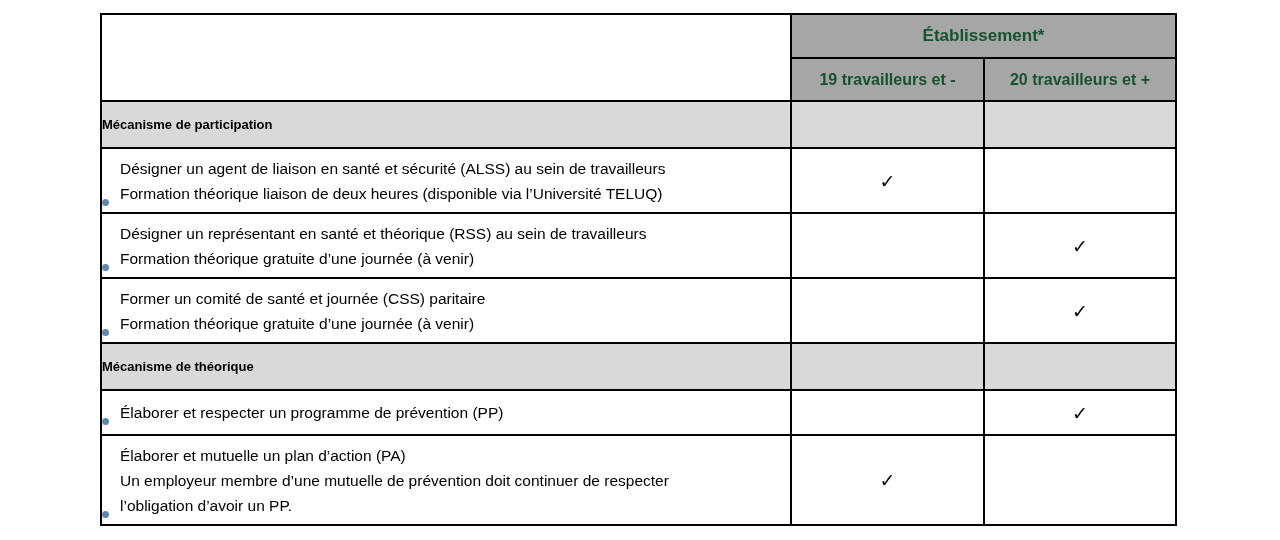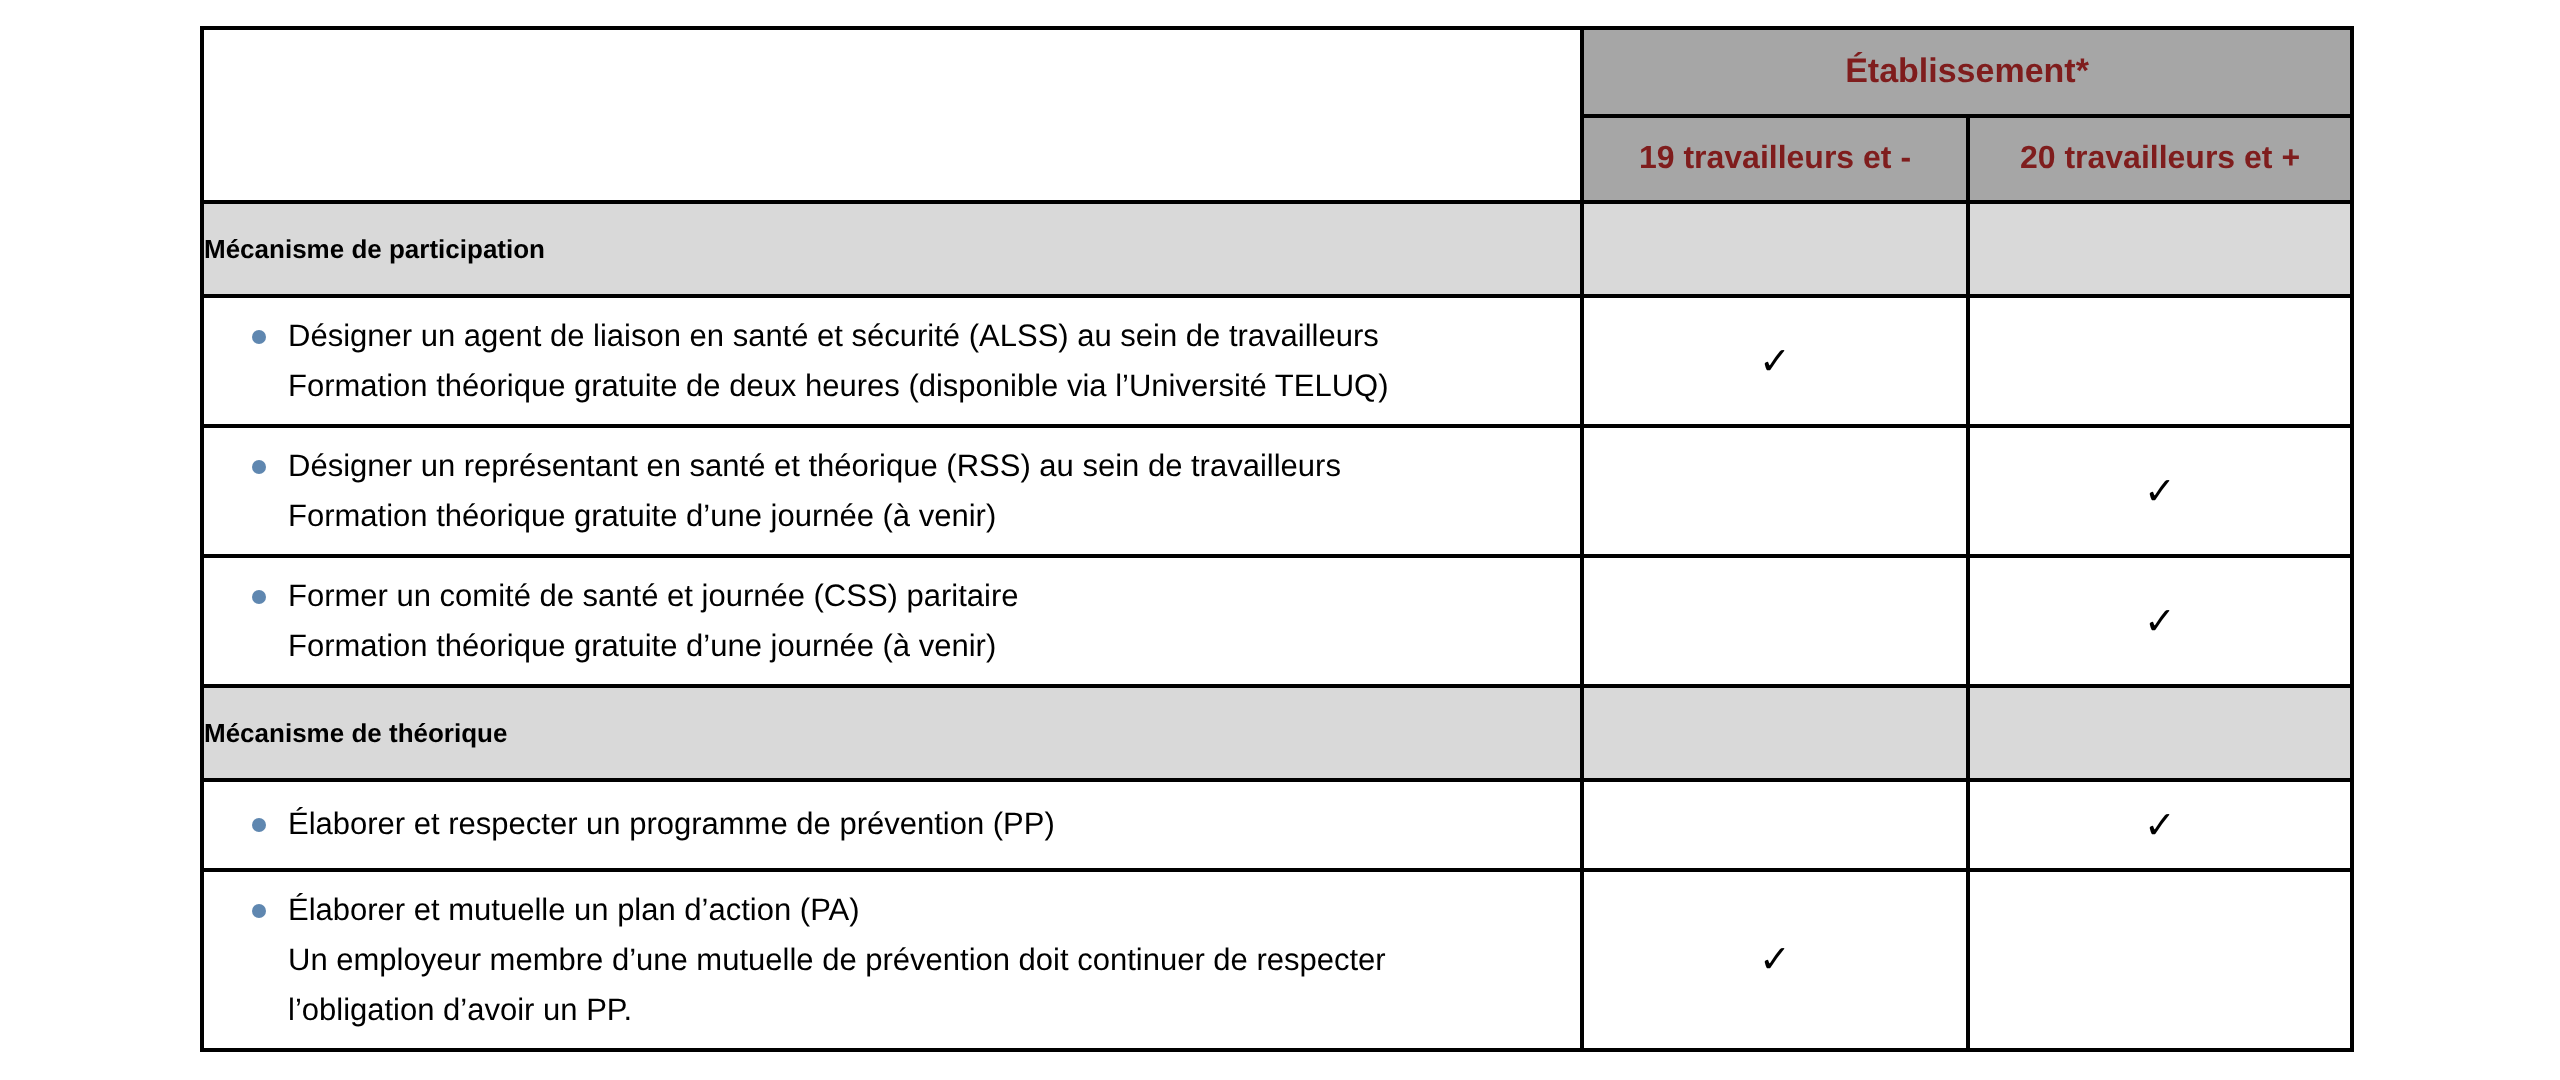--- a/index.html
+++ b/index.html
@@ -26,41 +26,41 @@
   tr.r-h1 td{height:42px;}
   tr.r-h2 td{height:41px;}
   tr.r-sec td{height:45px;}
   tr.r-item td{height:63px;}
   tr.r-pp td{height:43px;}
   tr.r-pa td{height:88px;}
 
   td.corner{background:#ffffff;}
   td.hdr{
     background:#a6a6a6;
-    color:#7f1d1d;
+    color:#14532d;
     font-weight:bold;
     font-size:16px;
     text-align:center;
     vertical-align:middle;
   }
   td.group{font-size:17px;}
   td.section{
     background:#d9d9d9;
     font-weight:bold;
     font-size:13px;
     vertical-align:middle;
     padding-left:13px;
   }
   td.secfill{background:#d9d9d9;}
   td.itemcell{
     background:#ffffff;
     vertical-align:middle;
     padding:6px 8px 6px 16px;
   }
-  .item{display:flex;align-items:flex-start;padding-left:24px;}
+  .item{display:flex;align-items:flex-end;}
   .bullet{
     flex:0 0 auto;
     width:7px;height:7px;
     border-radius:50%;
     background:#5f87b0;
     margin:9px 11px 0 0;
   }
   .lines{flex:1 1 auto;}
   .lines div{
     font-size:15.5px;
@@ -103,21 +103,21 @@
       <td class="secfill"></td>
       <td class="secfill"></td>
     </tr>
 
     <tr class="r-item">
       <td class="itemcell">
         <div class="item">
           <span class="bullet"></span>
           <div class="lines">
             <div>Désigner un agent de liaison en santé et sécurité (ALSS) au sein de travailleurs</div>
-            <div>Formation théorique gratuite de deux heures (disponible via l’Université TELUQ)</div>
+            <div>Formation théorique liaison de deux heures (disponible via l’Université TELUQ)</div>
           </div>
         </div>
       </td>
       <td class="check">✓</td>
       <td class="check"></td>
     </tr>
 
     <tr class="r-item">
       <td class="itemcell">
         <div class="item">

